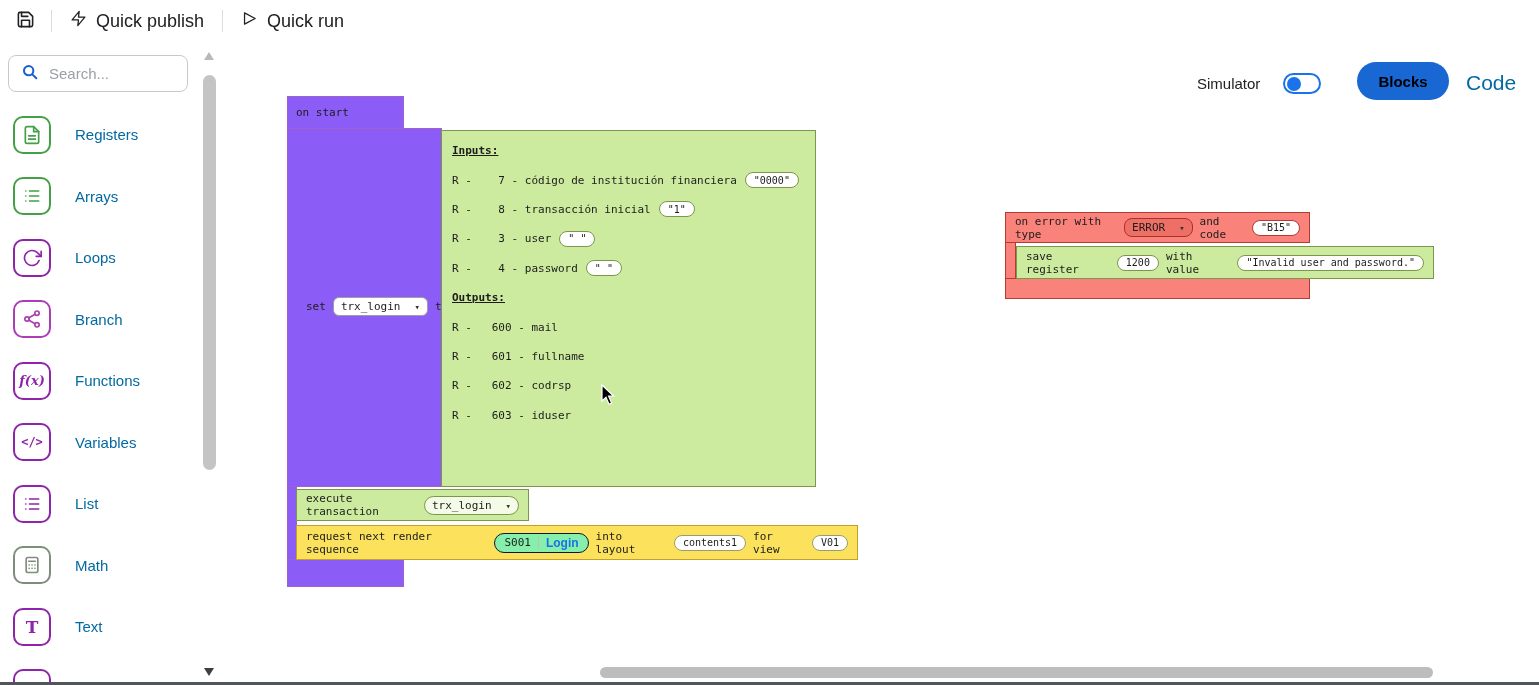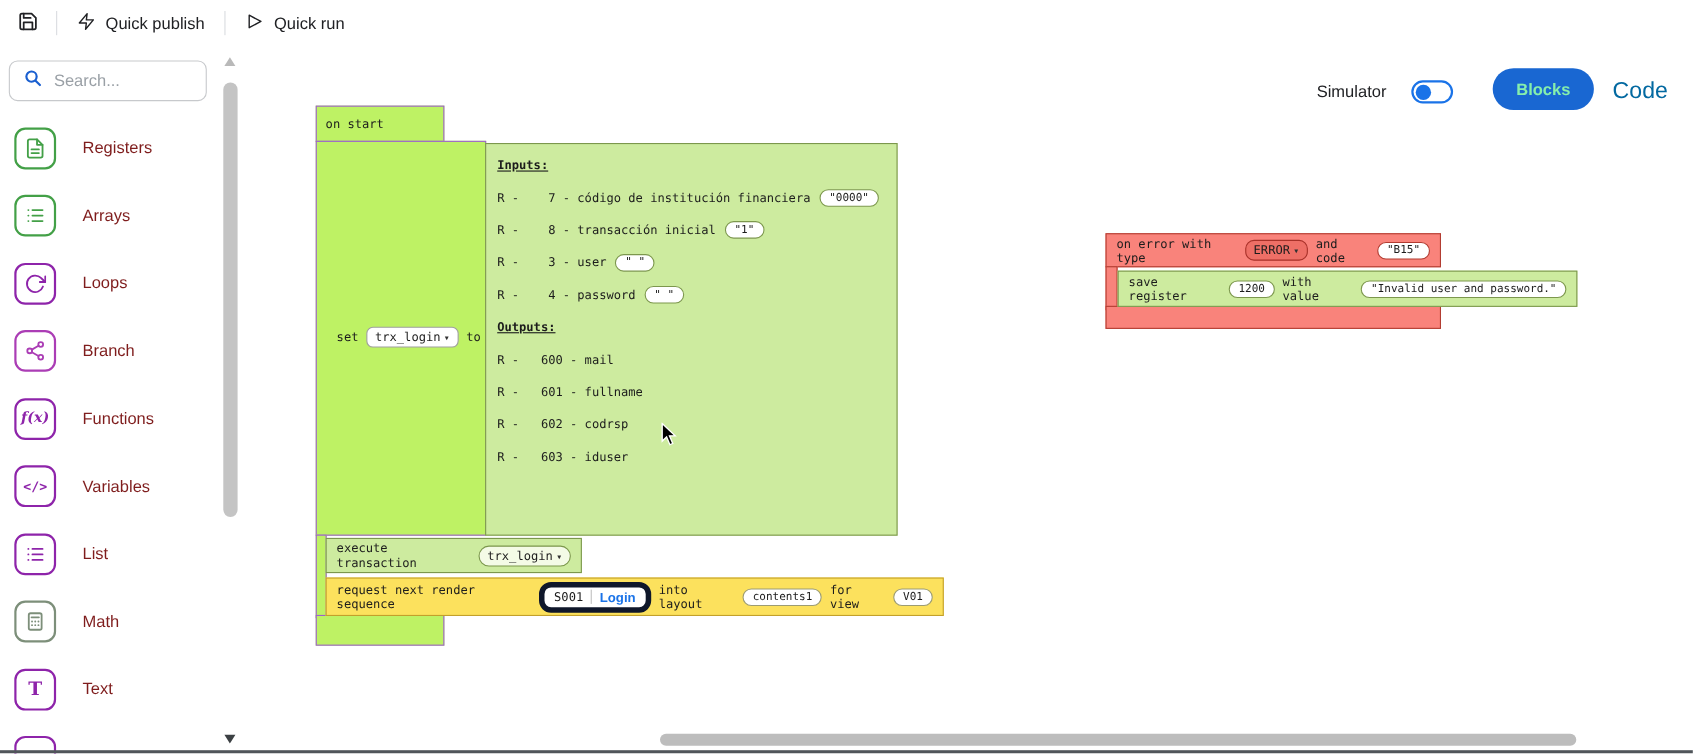--- a/index.html
+++ b/index.html
@@ -3,80 +3,80 @@
 <meta charset="utf-8">
 <style>
   *{margin:0;padding:0;box-sizing:border-box}
   html,body{width:1539px;height:685px}
   body{position:relative;overflow:hidden;background:#fff;font-family:"Liberation Sans",sans-serif;color:#202124}
 
   
   .topbar{position:absolute;top:0;left:0;right:0;height:42px;display:flex;align-items:center;padding-left:12px;background:#fff}
   .icon-btn{background:none;border:none;display:flex;align-items:center;cursor:pointer;padding:4px}
   .vdiv{width:1px;height:22px;background:#dadce0;margin:0 12px}
-  .tb-action{display:flex;align-items:center;gap:9px;background:none;border:none;font-size:15px;font-weight:500;color:#202124;font-family:inherit;cursor:pointer;padding:4px 6px}
+  .tb-action{display:flex;align-items:center;gap:9px;background:none;border:none;font-size:18px;font-weight:500;color:#202124;font-family:inherit;cursor:pointer;padding:4px 6px}
 
   
   .sidebar{position:absolute;top:48px;left:0;width:200px}
   .search-box{margin:7px 0 0 8px;width:180px;height:37px;border:1px solid #c7c9cc;border-radius:8px;display:flex;align-items:center;gap:10px;padding:0 12px;background:#fff}
   .search-box input{border:none;outline:none;font-size:15px;width:118px;color:#0369a1;font-family:inherit;background:transparent}
   .search-box input::placeholder{color:#9aa0a6}
   .side-items{margin-top:12px}
   .side-item{display:flex;align-items:center;gap:24px;height:61.5px;padding-left:13px;cursor:pointer}
   .ic-box{width:38px;height:38px;border:2px solid;border-radius:10px;display:flex;align-items:center;justify-content:center;flex:none;background:#fff}
-  .side-label{font-size:15px;color:#7f1d1d}
+  .side-label{font-size:15px;color:#0369a1}
   .c-green{border-color:#43a047;color:#43a047}
   .c-purple{border-color:#8e24aa;color:#8e24aa}
   .c-magenta{border-color:#ab3db5;color:#ab3db5}
   .c-gray{border-color:#7d8f7a;color:#7d8f7a}
   .ic-txt{font-size:13px;font-weight:bold;font-family:"DejaVu Serif",serif}
   .ic-txt.mono{font-family:"DejaVu Sans Mono",monospace;font-size:12px}
 
   
   .vscroll{position:absolute;left:202px;top:50px;width:15px;height:630px}
   .vthumb{position:absolute;left:1px;top:25px;width:13px;height:395px;background:#c4c4c4;border-radius:7px;cursor:pointer}
   .arrow-up{position:absolute;left:2px;top:2px;width:0;height:0;border-left:5.5px solid transparent;border-right:5.5px solid transparent;border-bottom:8px solid #b9b9b9;cursor:pointer}
   .arrow-down{position:absolute;left:2px;bottom:4px;width:0;height:0;border-left:5.5px solid transparent;border-right:5.5px solid transparent;border-top:8px solid #3c4043;cursor:pointer}
   .hthumb{position:absolute;left:600px;top:667px;width:833px;height:11px;background:#bdbdbd;border-radius:6px;cursor:pointer}
   .bottom-edge{position:absolute;left:0;bottom:0;width:100%;height:3px;background:#50555a}
 
   
   .simulator-label{position:absolute;left:1197px;top:75px;font-size:15px}
   .toggle{position:absolute;left:1283px;top:73px;width:38px;height:21px;border:2px solid #1a73e8;border-radius:12px;background:#fff;cursor:pointer}
   .knob{position:absolute;left:2px;top:1.5px;width:14px;height:14px;border-radius:50%;background:#1a73e8}
-  .blocks-btn{position:absolute;left:1357px;top:62px;width:92px;height:38px;border:none;border-radius:19px;background:#1967d2;color:#86efac;font-size:15px;font-weight:600;font-family:inherit;cursor:pointer}
+  .blocks-btn{position:absolute;left:1357px;top:62px;width:92px;height:38px;border:none;border-radius:19px;background:#1967d2;color:#000000;font-size:15px;font-weight:600;font-family:inherit;cursor:pointer}
   .code-btn{position:absolute;left:1466px;top:71px;font-size:21px;background:none;border:none;font-family:inherit;cursor:pointer;color:#0369a1}
 
   
   .blk{position:absolute;font-family:"DejaVu Sans Mono",monospace;font-size:11px;color:#1c1c1c;border:1px solid}
-  .purple{background:#bef264;border-color:#9d62cc}
+  .purple{background:#8b5cf6;border-color:#9d62cc}
   .green{background:#cdeb9f;border-color:#7c974d}
   .yellow{background:#fce15d;border-color:#c3a02b}
   .red{background:#f9837b;border-color:#b23c31}
   .row{display:flex;align-items:center;gap:7px;padding:0 9px}
   .hdr{display:flex;align-items:center;padding-left:8px}
 
   .set-row{position:absolute;left:18px;top:168px;display:flex;align-items:center;gap:7px}
 
-  .dd{display:inline-flex;align-items:flex-start;gap:3px;background:#fff;border:1px solid #9f9f9f;border-radius:6px;padding:2px 7px;cursor:pointer}
+  .dd{display:inline-flex;align-items:flex-start;gap:14px;background:#fff;border:1px solid #9f9f9f;border-radius:6px;padding:2px 7px;cursor:pointer}
   .dd .arr::after{content:"▾";font-size:9px;color:#333;line-height:1}
   .dd.gdd{border-color:#7c974d;background:#f4fbe6;border-radius:10px}
   .dd.rdd{background:#ee6f66;border-color:#a83129;border-radius:8px}
 
   .pill{display:inline-flex;align-items:center;background:#fff;border:1px solid;border-radius:11px;padding:1.5px 8px;font-size:10px;cursor:pointer;white-space:pre}
   .pg{border-color:#7c974d}
   .pr{border-color:#b23c31}
   .py{border-color:#9c9c74}
 
   .tx{padding:5px 10px}
   .tx-row{height:29.4px;display:flex;align-items:center;gap:8px}
   .tx-row .lbl{white-space:pre}
   .section{font-weight:bold;text-decoration:underline}
 
-  .seq-pill{display:inline-flex;align-items:center;gap:7px;background:#ffffff;border:5px solid #0f172a;border-radius:11px;padding:2px 9px;cursor:pointer}
+  .seq-pill{display:inline-flex;align-items:center;gap:7px;background:#86efac;border:1px solid #0f172a;border-radius:11px;padding:2px 9px;cursor:pointer}
   .seq-divider{width:1px;height:13px;background:#c0c0c0}
   .seq-name{font-family:"Liberation Sans",sans-serif;font-size:12px;font-weight:bold;color:#1a73e8}
 
   .cursor{position:absolute;left:600px;top:384px;pointer-events:none}
 </style>
 </head>
 <body>
 
 <div class="topbar">
   <button class="icon-btn">

